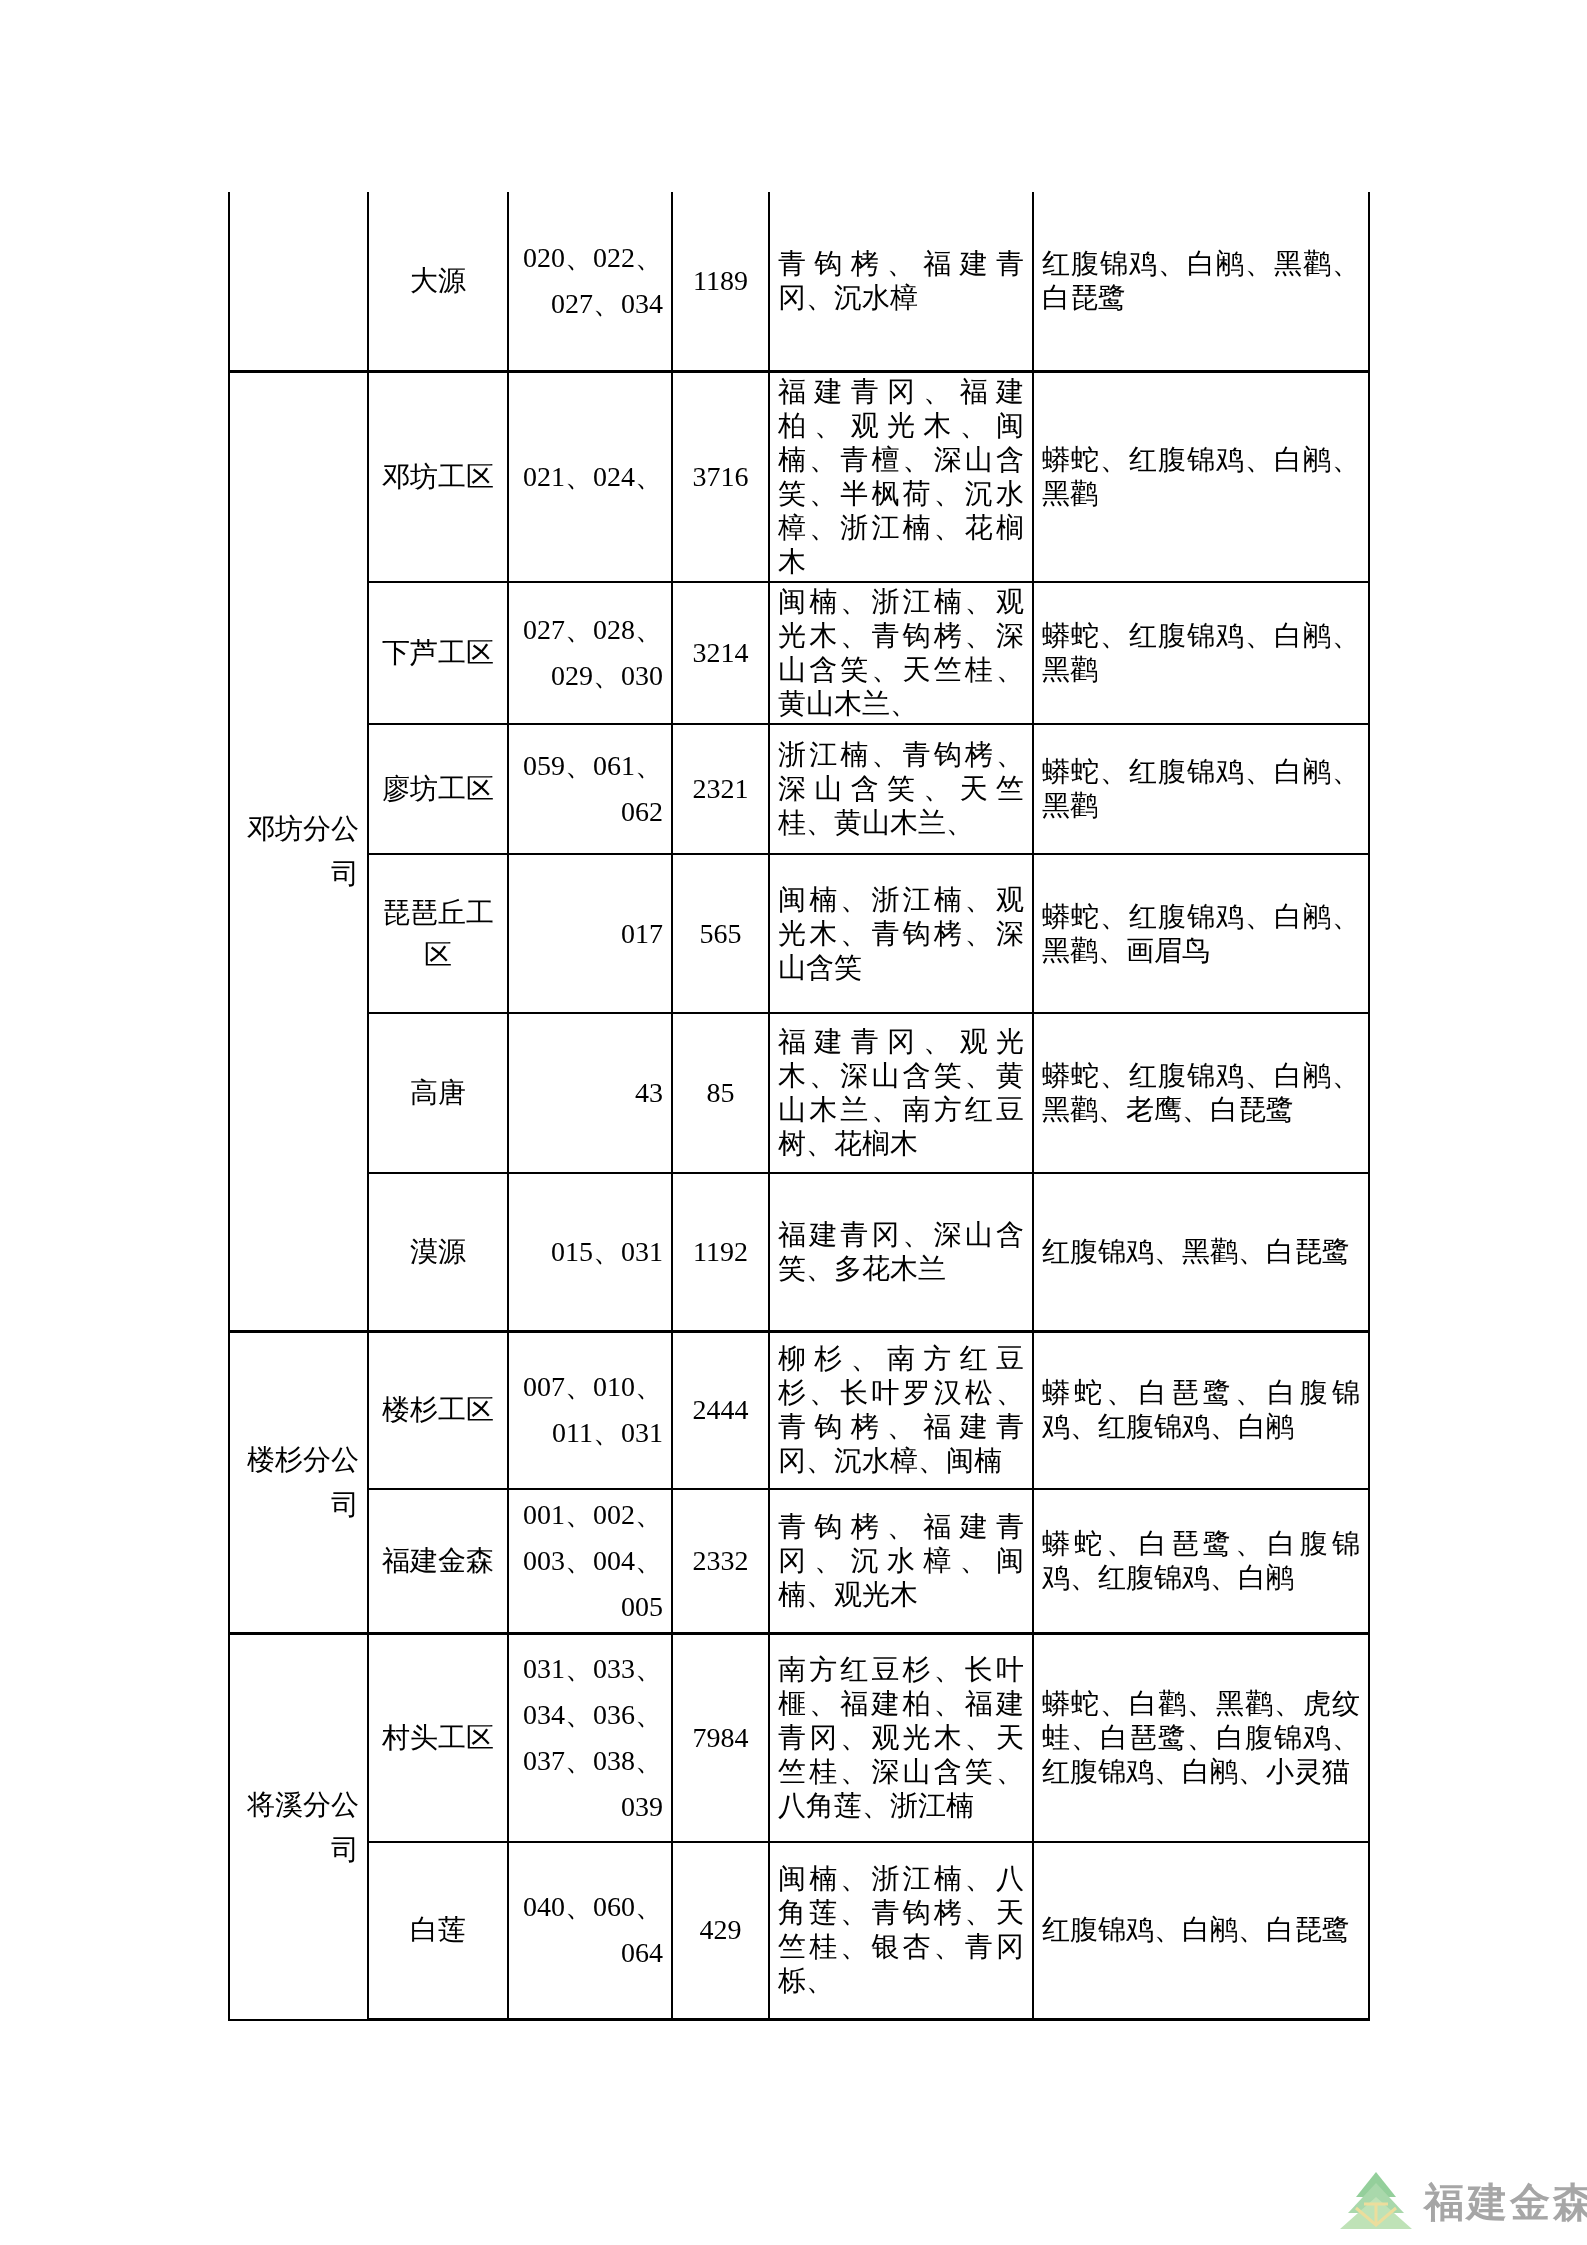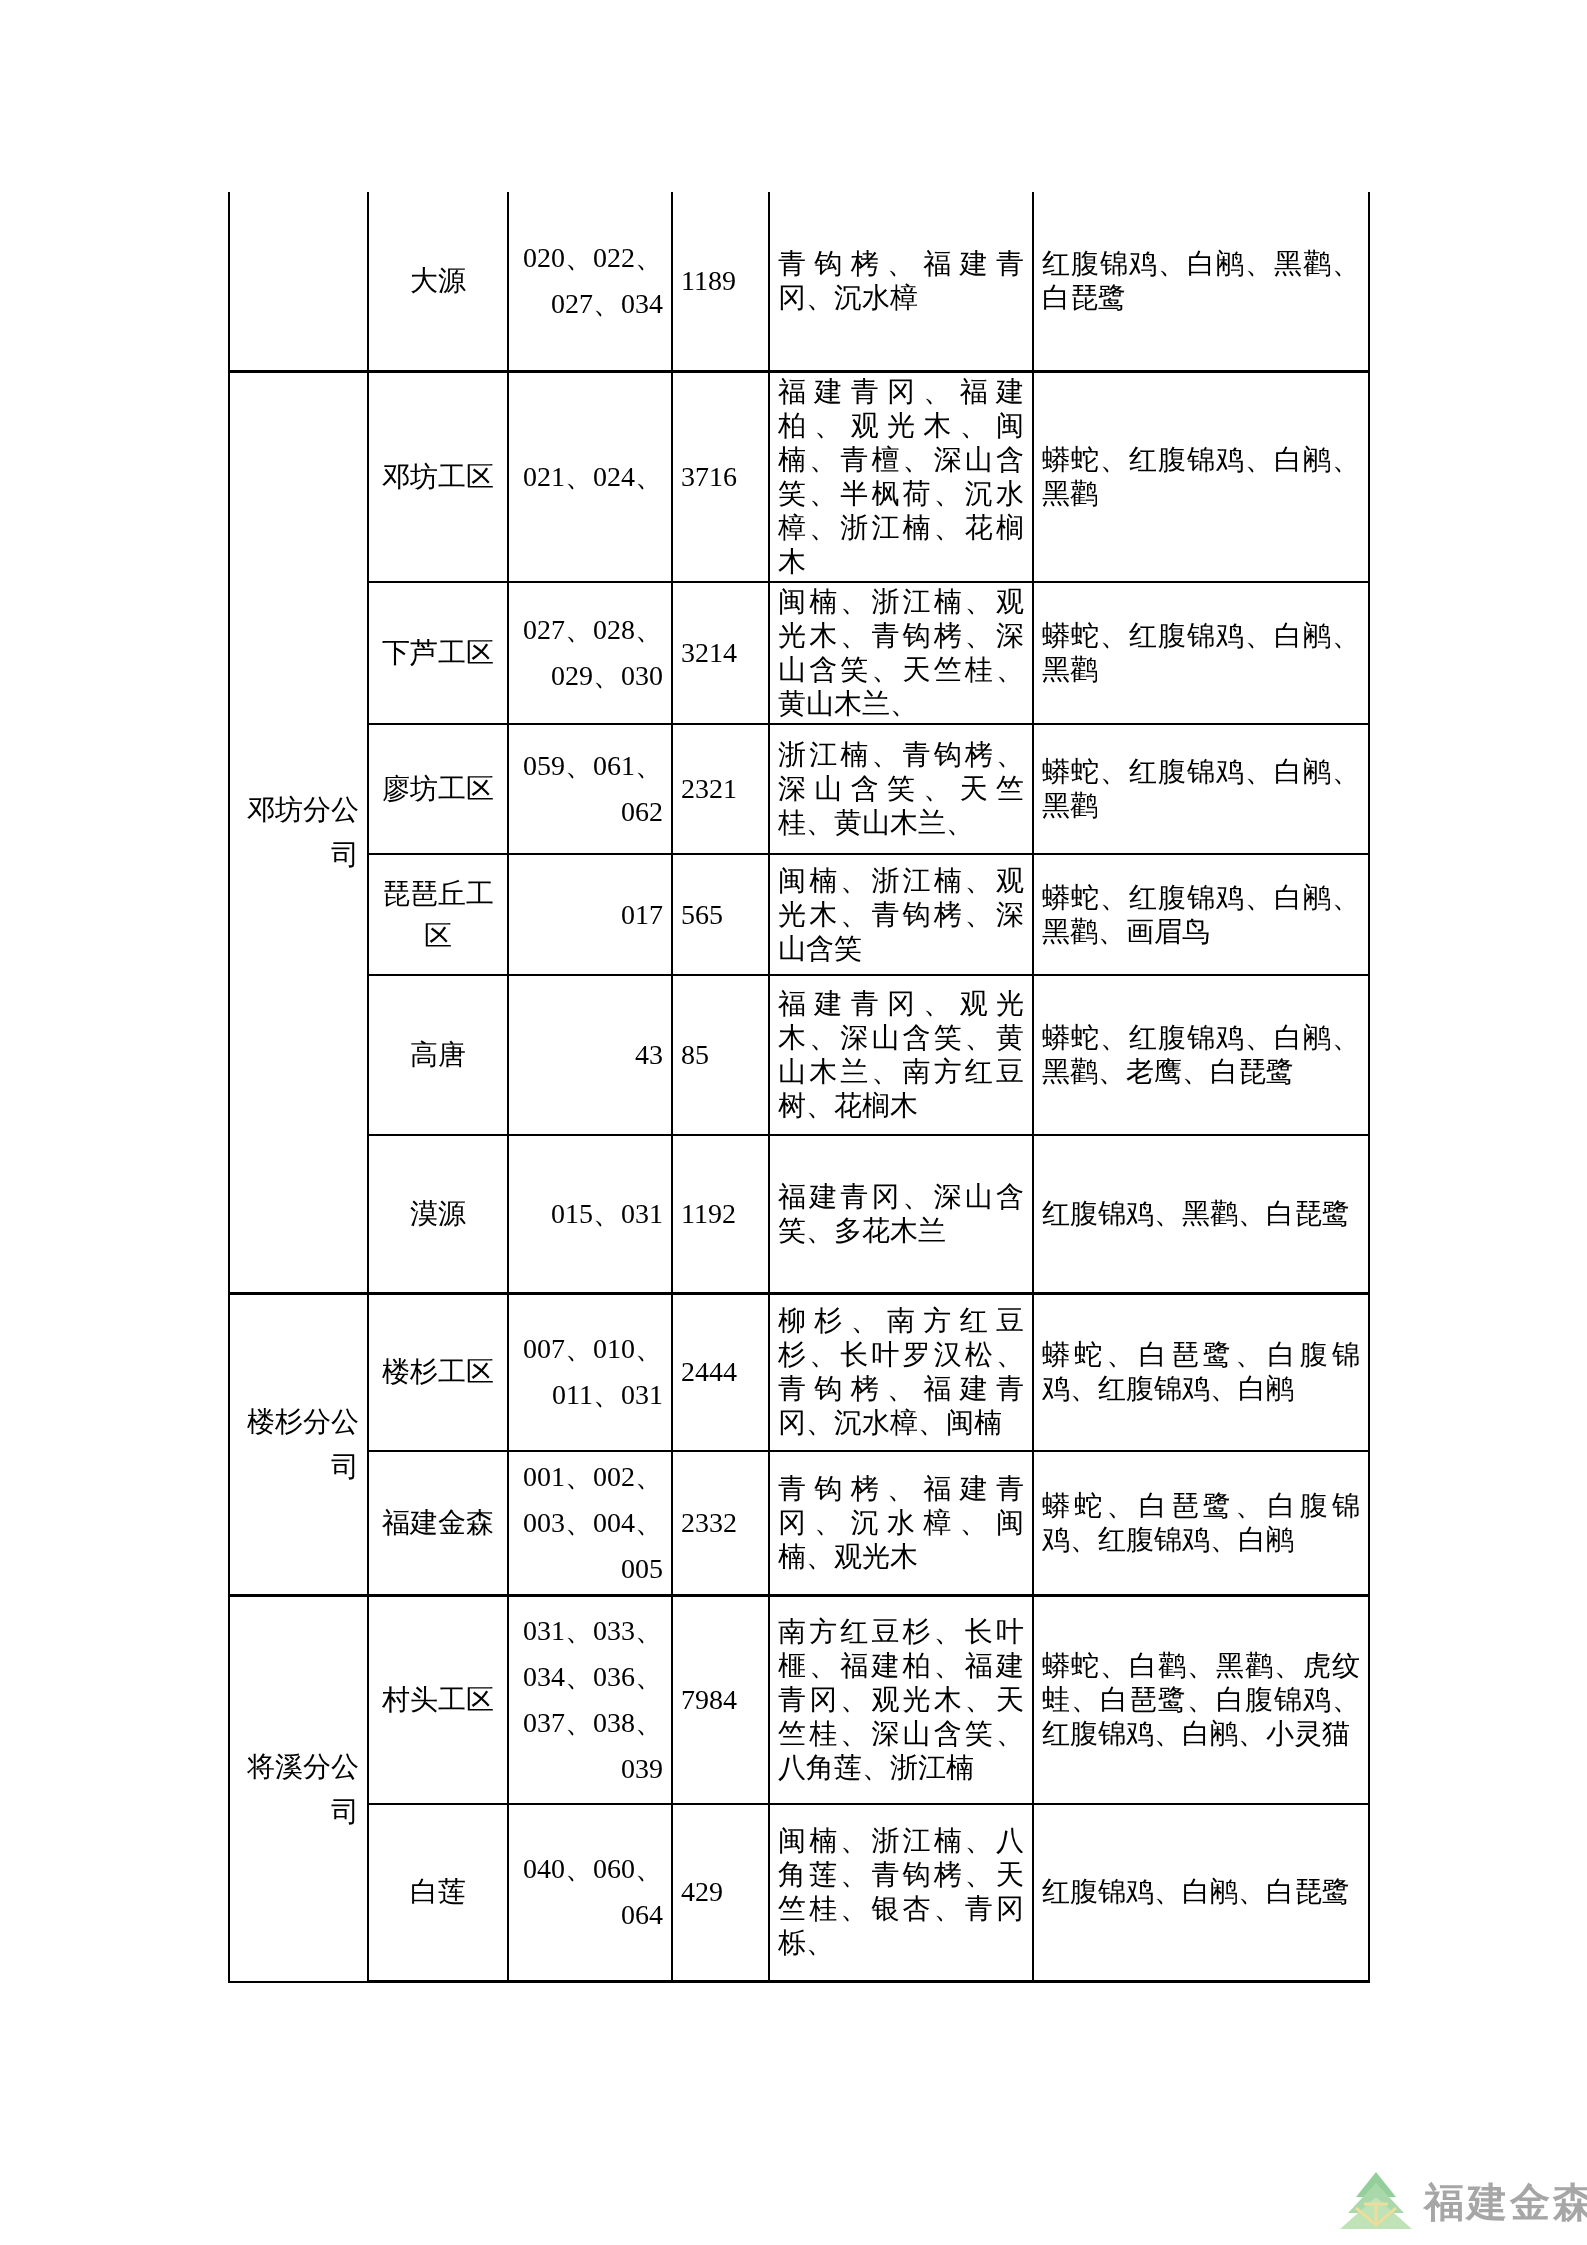--- a/index.html
+++ b/index.html
@@ -8,21 +8,21 @@
   table.doc{position:absolute;left:228px;top:192px;width:1140px;border-collapse:collapse;
             table-layout:fixed;}
   table.doc td{border:2px solid #000;box-sizing:border-box;vertical-align:middle;
                font-size:28px;overflow:hidden;padding:2px 8px;}
   tr.table-start td{border-top:none;}
   tr.section-start td{border-top:3px solid #000;}
   table.doc tr:last-child td{border-bottom:3px solid #000;}
   td.company{text-align:right;line-height:45px;padding:4px 8px 4px 12px;}
   td.c-area{text-align:center;line-height:42px;padding:2px 6px;}
   td.c-codes{text-align:right;line-height:46px;padding:2px 8px 2px 14px;}
-  td.c-count{line-height:42px;}
+  td.c-count{text-align:center;line-height:42px;}
   td.c-trees{text-align:justify;line-height:34px;padding:2px 36px 2px 14px;font-family:Liberation Serif, serif;}
   td.c-animals{text-align:justify;line-height:34px;padding:2px 14px 2px 12px;}
   .logo{position:absolute;left:1338px;top:2170px;display:flex;align-items:center;gap:10px;
         opacity:.88;}
   .logo-text{font-family:"Liberation Sans","DejaVu Sans",sans-serif;font-weight:bold;
              font-size:40px;letter-spacing:3px;color:#9a9a9a;white-space:nowrap;}
 </style>
 </head>
 <body>
 
@@ -61,21 +61,21 @@
           <td class="c-trees">闽楠、浙江楠、观光木、青钩栲、深山含笑、天竺桂、黄山木兰、</td>
           <td class="c-animals">蟒蛇、红腹锦鸡、白鹇、黑鹳</td>
         </tr>
         <tr style="height: 130px;">
           <td class="c-area">廖坊工区</td>
           <td class="c-codes">059、061、062</td>
           <td class="c-count">2321</td>
           <td class="c-trees">浙江楠、青钩栲、深山含笑、天竺桂、黄山木兰、</td>
           <td class="c-animals">蟒蛇、红腹锦鸡、白鹇、黑鹳</td>
         </tr>
-        <tr style="height: 121px;">
+        <tr style="height: 159px;">
           <td class="c-area">琵琶丘工区</td>
           <td class="c-codes">017</td>
           <td class="c-count">565</td>
           <td class="c-trees">闽楠、浙江楠、观光木、青钩栲、深山含笑</td>
           <td class="c-animals">蟒蛇、红腹锦鸡、白鹇、黑鹳、画眉鸟</td>
         </tr>
         <tr style="height: 160px;">
           <td class="c-area">高唐</td>
           <td class="c-codes">43</td>
           <td class="c-count">85</td>

